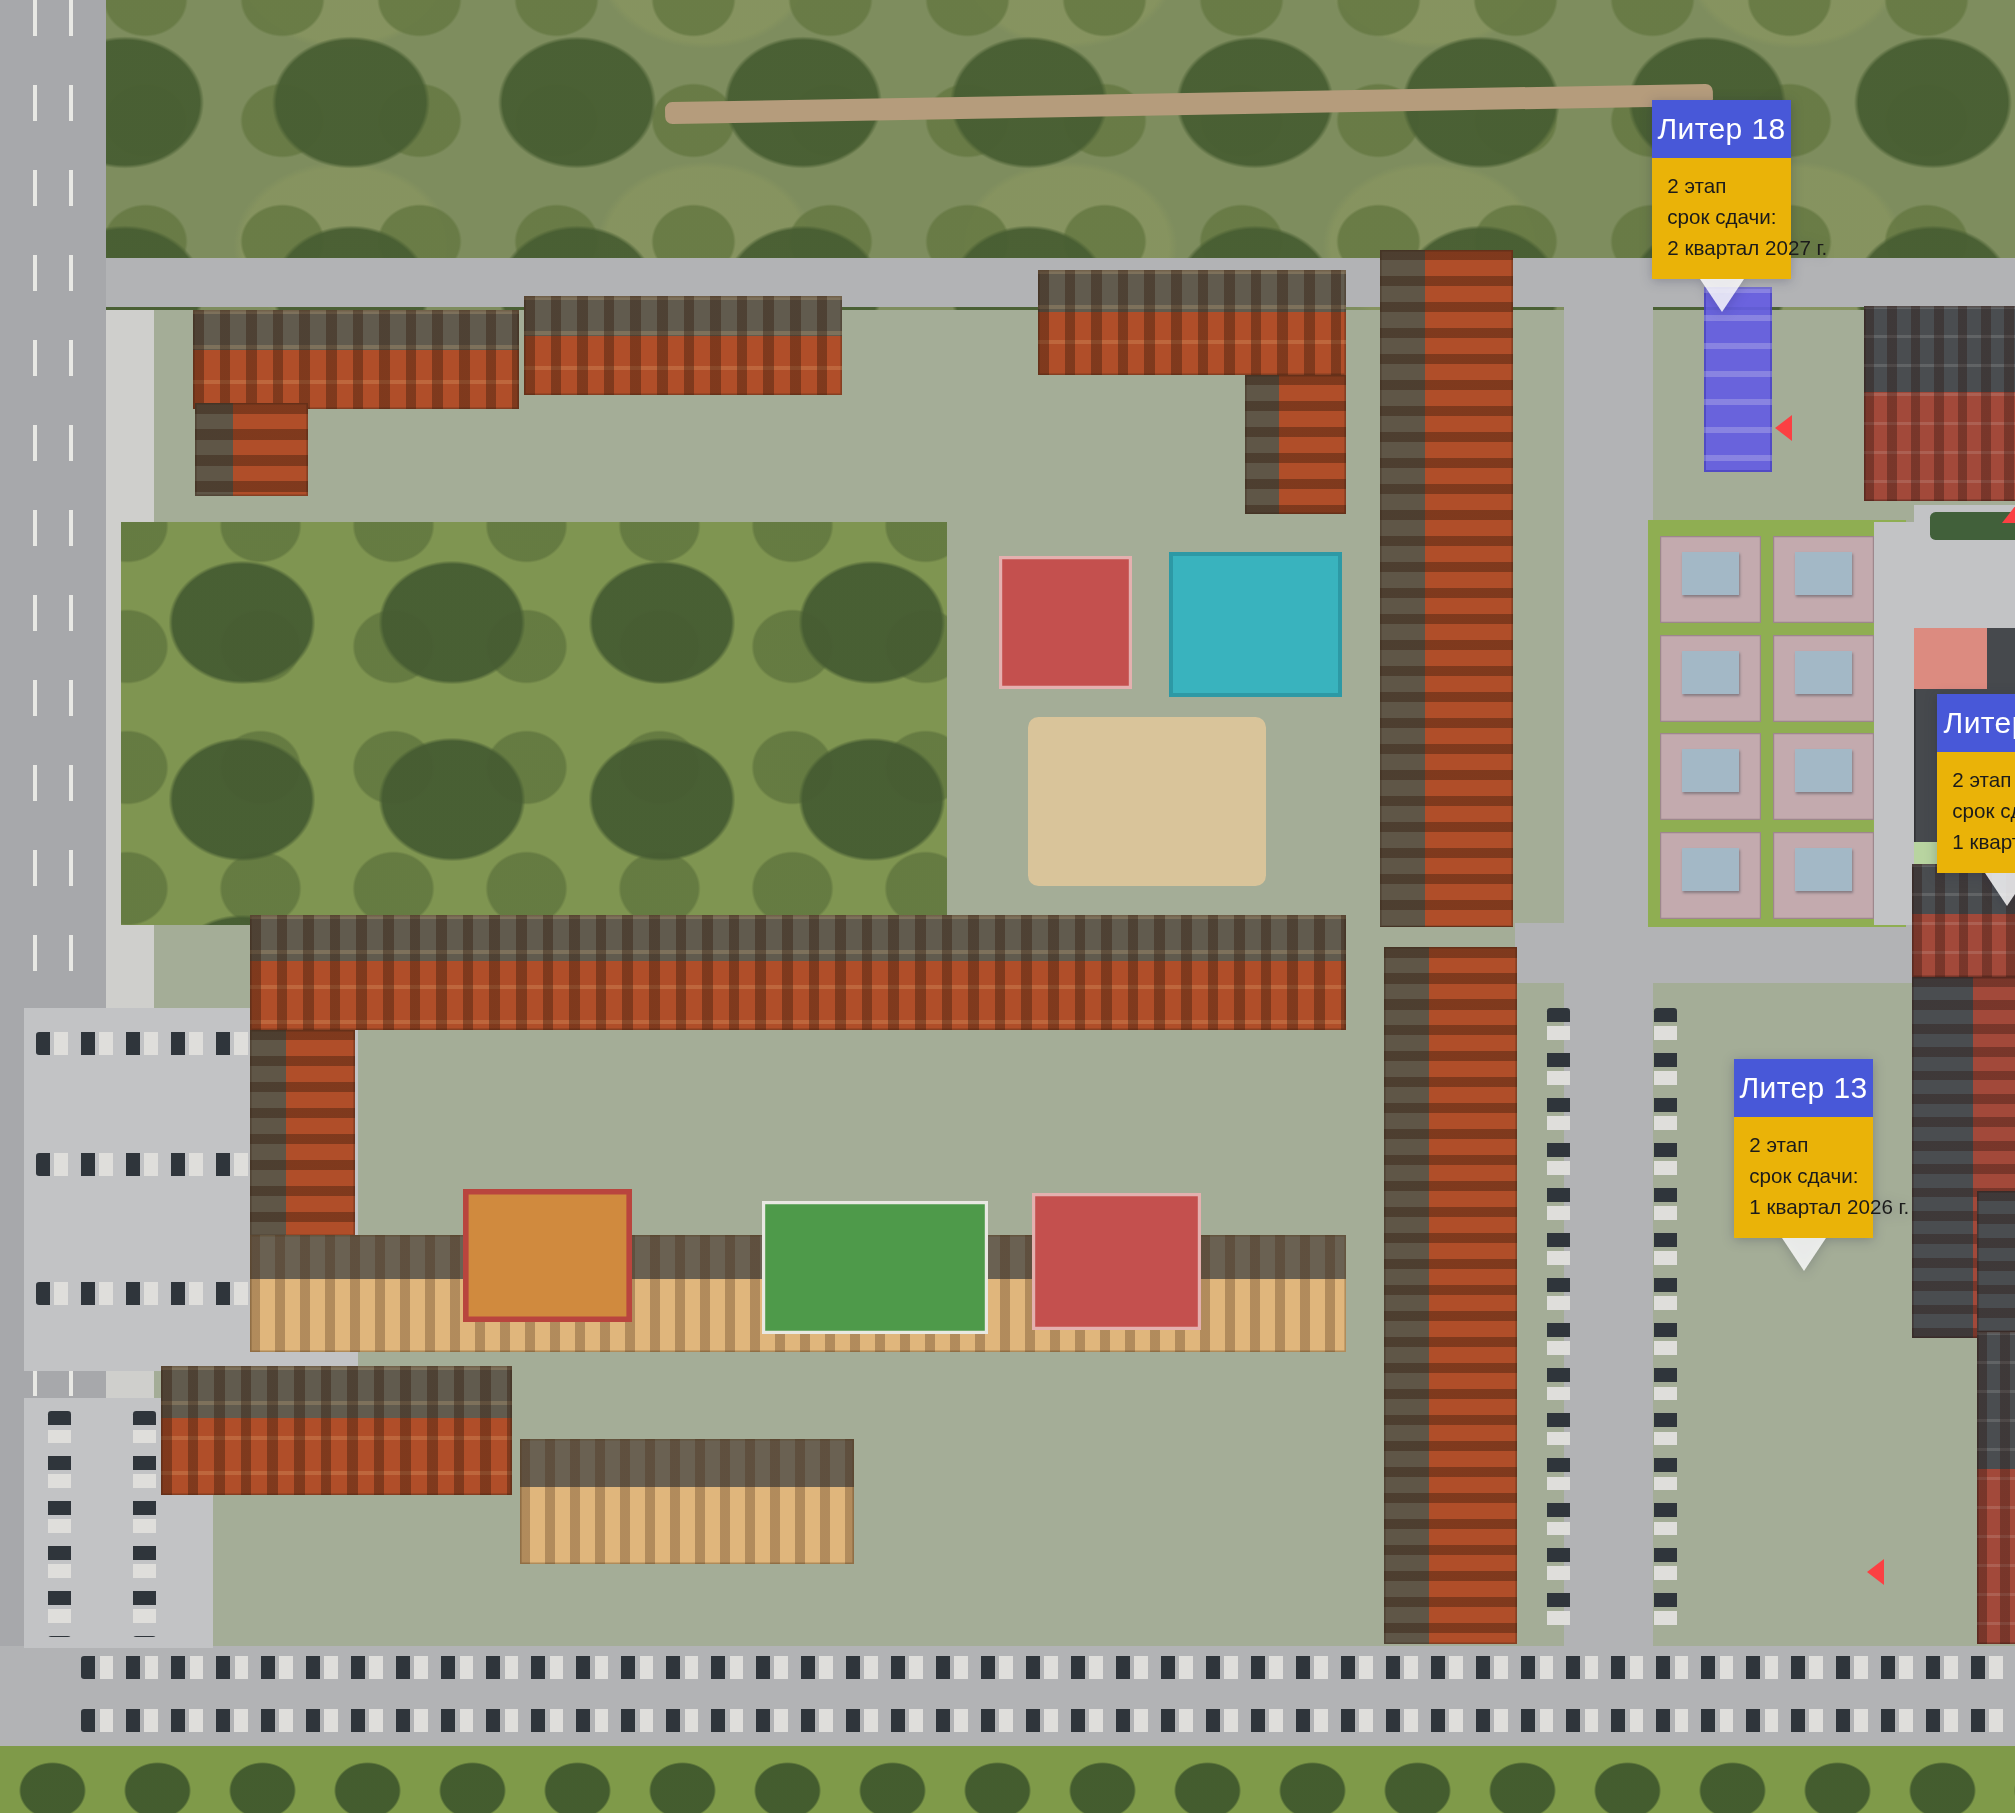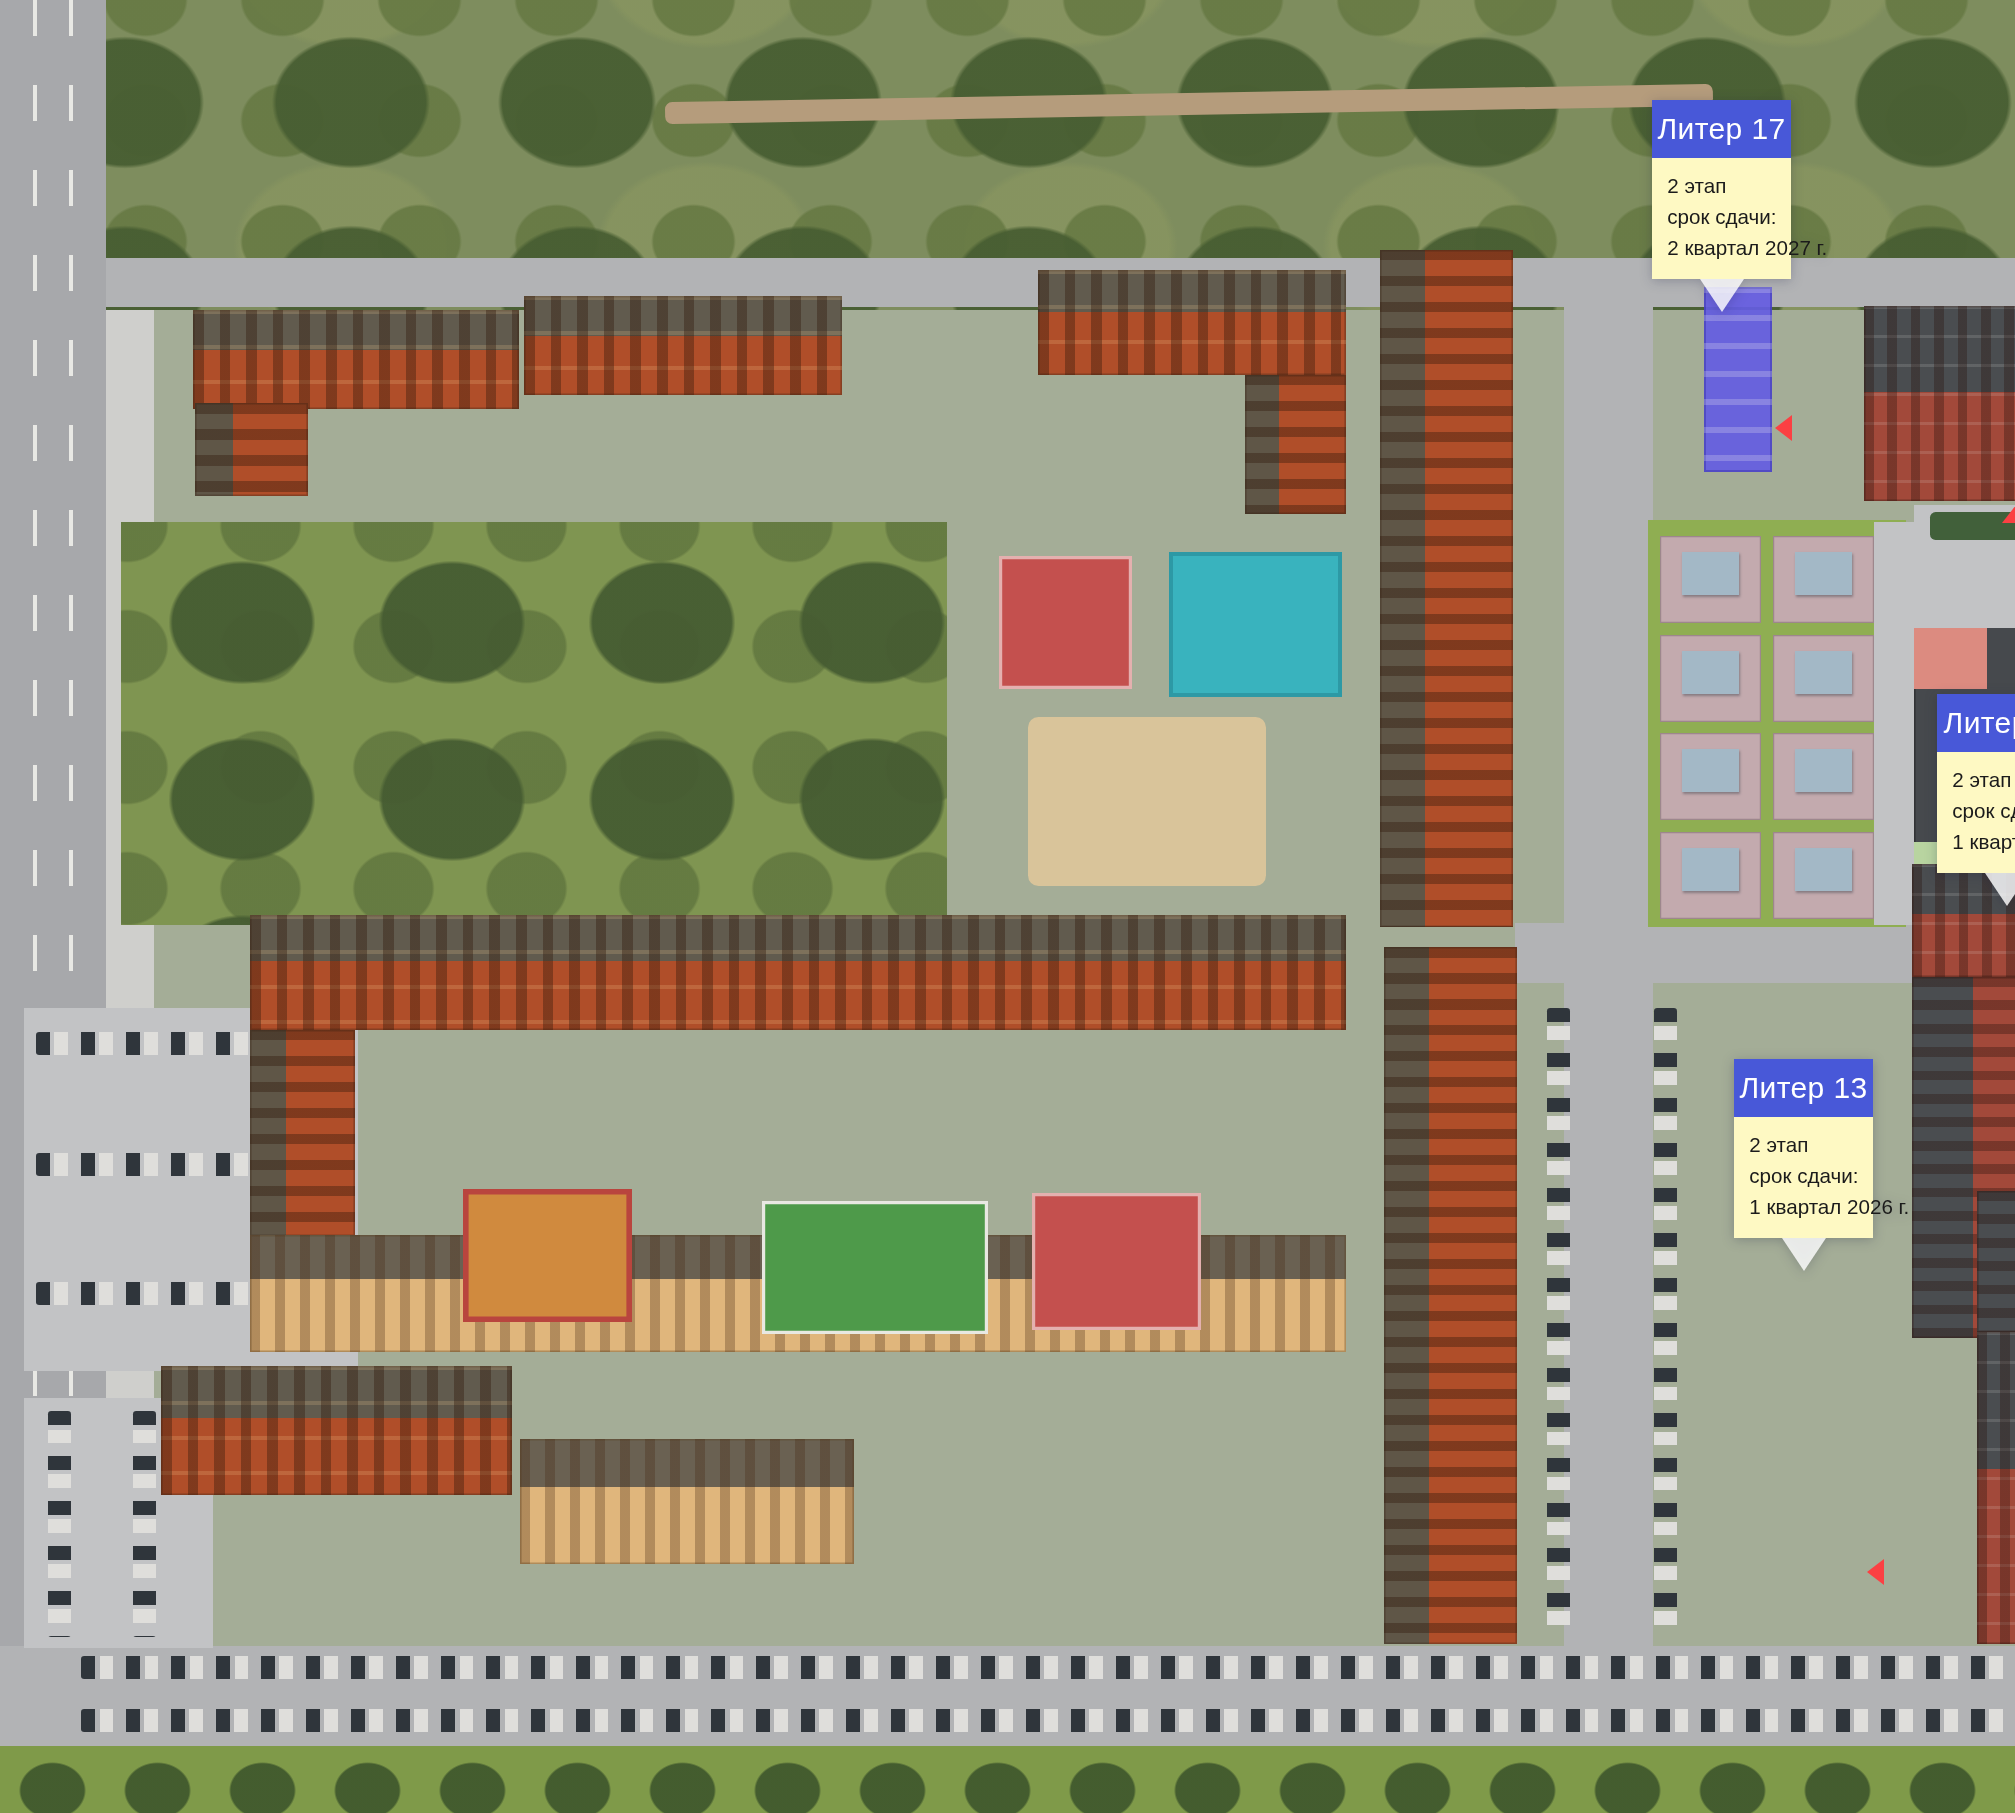--- a/index.html
+++ b/index.html
@@ -72,21 +72,21 @@
   .play-sand{background:#d9c49a;border-radius:10.5px;}
 
   
   .cars-h{background:repeating-linear-gradient(90deg,#2f353b 0 13.7px, transparent 13.7px 18.5px, #dfdedb 18.5px 32px, transparent 32px 45px);border-radius:3.2px;}
   .cars-v{background:repeating-linear-gradient(180deg,#2f353b 0 13.7px, transparent 13.7px 18.5px, #dfdedb 18.5px 32px, transparent 32px 45px);border-radius:3.2px;}
 
   
   .label{position:absolute;width:139px;z-index:40;cursor:pointer;filter:drop-shadow(0 2.4px 5.6px rgba(20,25,60,.25));}
   .label-head{height:58px;background:var(--label-accent,#4858d8);color:#fff;
     font-size:30px;line-height:58px;text-align:center;font-weight:400;letter-spacing:0.4px;white-space:nowrap;}
-  .label-body{background:#fef9c3;padding:12px 9.7px 16px 15.3px;}
+  .label-body{background:#eab308;padding:12px 9.7px 16px 15.3px;}
   .label-body p{margin:0;font-size:20.6px;line-height:31px;color:#1b1b1b;font-weight:400;white-space:nowrap;}
   .label-tail{position:absolute;left:50%;top:100%;transform:translateX(-50%);width:0;height:0;
     border-left:22.6px solid transparent;border-right:22.6px solid transparent;border-top:33px solid rgba(255,255,255,.82);}
 
   
   .marker{position:absolute;width:0;height:0;z-index:30;}
   .marker-up{border-left:14.5px solid transparent;border-right:14.5px solid transparent;border-bottom:18.5px solid var(--marker-red,#fb4043);}
   .marker-left{border-top:13.7px solid transparent;border-bottom:13.7px solid transparent;border-right:17px solid var(--marker-red,#fb4043);}
 </style>
 </head>
@@ -171,21 +171,21 @@
 
   <div class="b selected" style="left:1704px;top:287px;width:68px;height:185px;"></div>
 
   <div id="markers-layer">
       <div class="marker marker-left" style="left: 1775px; top: 415px;"></div>
       <div class="marker marker-up" style="left: 2002px; top: 505px;"></div>
       <div class="marker marker-left" style="left: 1867px; top: 1559px;"></div>
     </div>
   <div id="labels-layer">
       <div class="label" style="left: 1652px; top: 100px;">
-        <div class="label-head">Литер 17</div>
+        <div class="label-head">Литер 18</div>
         <div class="label-body">
           <p>2 этап</p>
           <p>срок сдачи:</p>
           <p>2 квартал 2027 г.</p>
         </div>
         <div class="label-tail"></div>
       </div>
       <div class="label" style="left: 1937px; top: 694px;">
         <div class="label-head">Литер 11</div>
         <div class="label-body">

